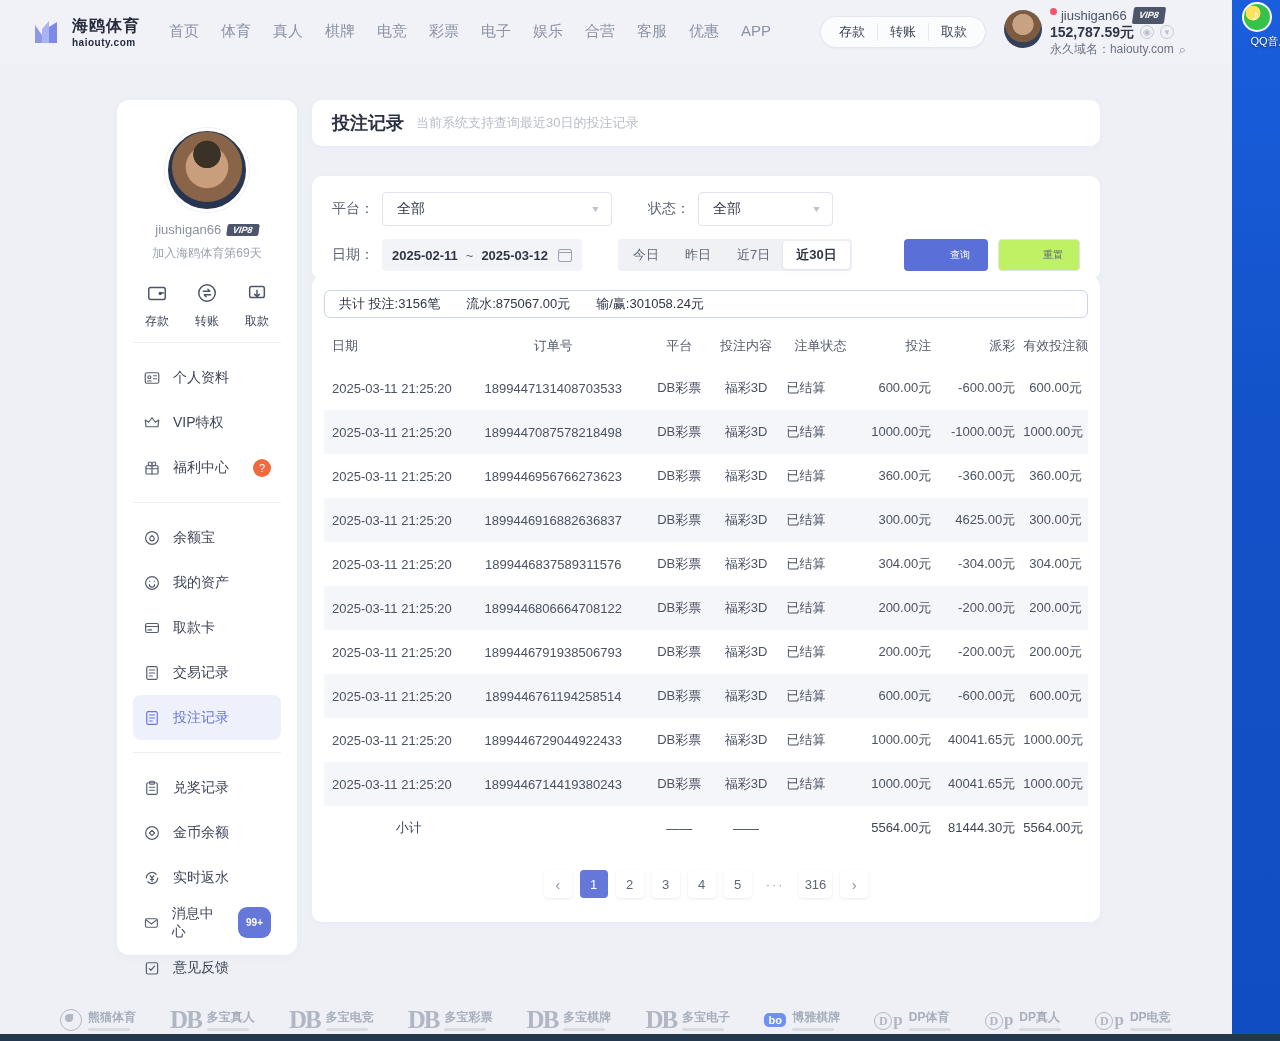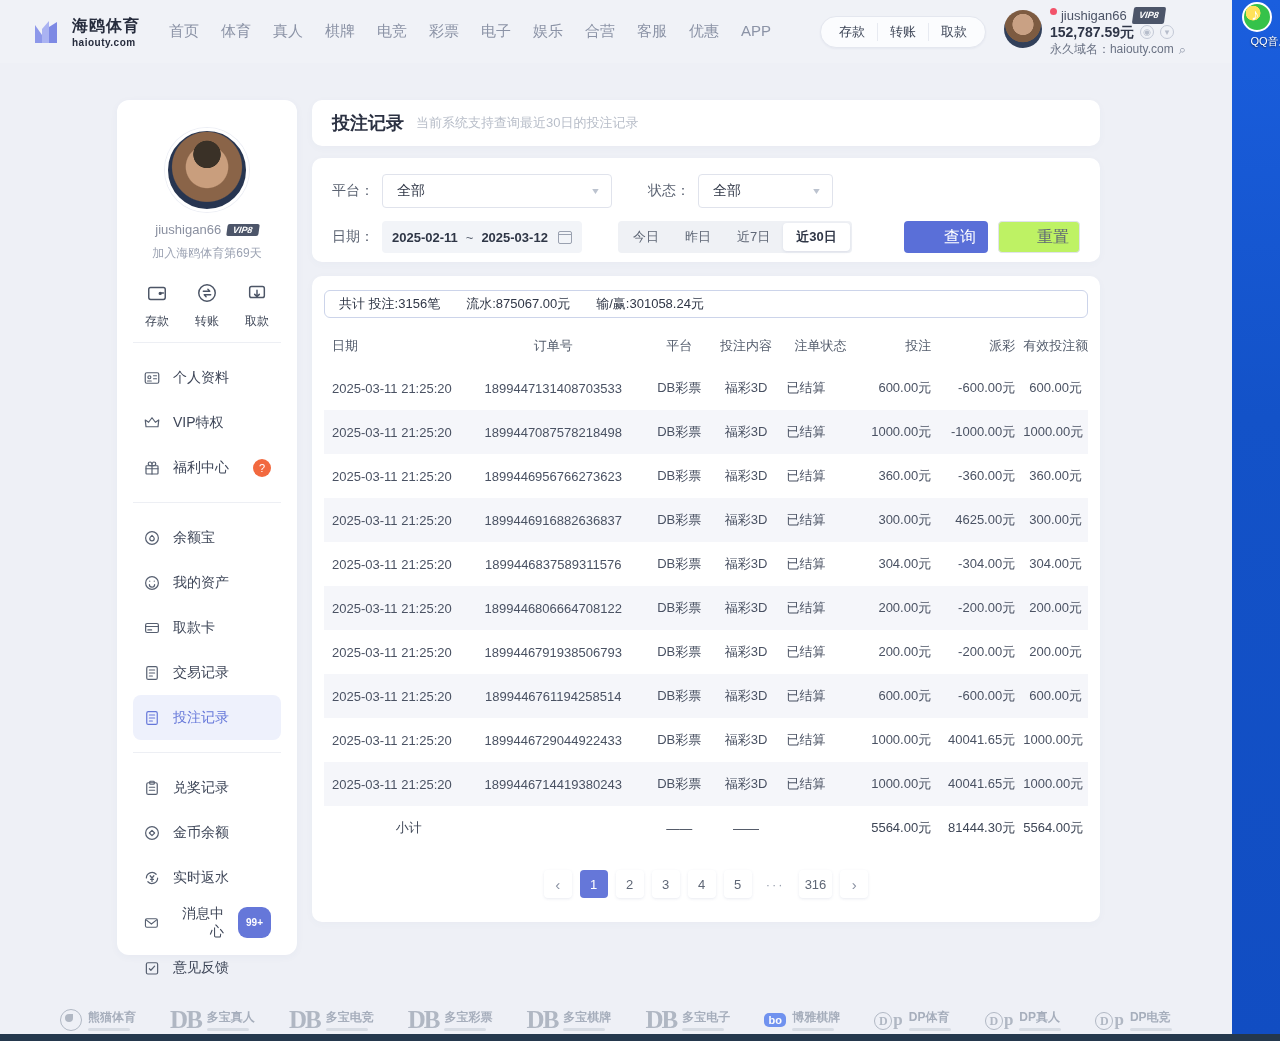--- a/index.html
+++ b/index.html
@@ -56,56 +56,56 @@
                radial-gradient(circle at 50% 46%, #c99e7d 0 36%, #8a6448 38% 60%, #273550 62% 100%); }
   .profile-name { text-align:center; margin-top:10px; font-size:13px; color:#8a90a0;
     display:flex; align-items:center; justify-content:center; }
   .profile-join { text-align:center; font-size:12px; color:#9ba2b2; margin-top:8px; }
   .wallet-actions { display:flex; justify-content:space-between; margin:20px 2px 6px; }
   .wa { text-align:center; cursor:pointer; width:44px; }
   .wa svg { width:22px; height:22px; stroke:#4c5566; }
   .wa .wa-label { font-size:12px; color:#3d4556; margin-top:5px; }
   .side-divider { height:1px; background:#edeff4; margin:12px 0; }
   .side-item { display:flex; align-items:center; height:45px; padding:0 10px; border-radius:8px;
-    cursor:pointer; color:#3e4658; font-size:14px; position:relative;text-align:right; }
+    cursor:pointer; color:#3e4658; font-size:14px; position:relative; }
   .side-item svg { width:18px; height:18px; margin-right:12px; stroke:#565f70; }
   .side-item.active { background:#eef1fc; color:#6577d9; }
   .side-item.active svg { stroke:#6577d9; }
   .badge-orange { margin-left:auto; width:18px; height:18px; border-radius:50%; background:#f2693f;
     color:#fff; font-size:11px; display:flex; align-items:center; justify-content:center; }
   .badge-purple { margin-left:14px; background:#6577d9; color:#fff; font-size:10px; font-weight:bold;
     padding:10px 8px; border-radius:9px; }
 
   
   .card { position:absolute; background:#fff; border-radius:10px; width:788px; left:312px;
     box-shadow:0 2px 8px rgba(60,80,140,.03); }
   .title-card { top:100px; height:46px; display:flex; align-items:center; padding:0 20px; }
   .page-title { font-size:18px; font-weight:bold; color:#2b3142; }
   .page-subtitle { font-size:13px; color:#b8bec9; margin-left:12px; }
 
-  .filter-card { top:158px; height:104px; padding:16px 20px; }
+  .filter-card { top:176px; height:104px; padding:16px 20px; }
   .filter-row { display:flex; align-items:center; height:34px; }
   .filter-row + .filter-row { margin-top:12px; }
   .f-label { font-size:14px; color:#5b6372; margin-right:8px; white-space:nowrap; }
   .select { height:34px; border:1px solid #e0e3ec; border-radius:4px; background:#fff; display:flex;
     align-items:center; padding:0 10px 0 14px; font-size:14px; color:#2f3646; cursor:pointer; }
   .select .chev { margin-left:auto; color:#bcc3cf; font-size:11px; transform:scaleY(.8); }
   .select.platform { width:230px; margin-right:36px; }
   .select.status { width:135px; }
   .date-box { width:200px; height:32px; background:#f2f4f8; border-radius:4px; display:flex; align-items:center;
     padding:0 10px; font-size:13px; font-weight:bold; color:#2f3646; cursor:pointer; }
   .date-box .sep { margin:0 8px; color:#5b6372; font-weight:normal; }
   .cal-ico { margin-left:auto; width:14px; height:13px; border:1px solid #9aa1b0; border-radius:2px; position:relative; }
   .cal-ico::before { content:""; position:absolute; top:2px; left:0; right:0; border-top:1px solid #9aa1b0; }
   .range-group { display:flex; background:#eff1f5; border-radius:4px; height:32px; align-items:center;
     margin-left:36px; padding:0 2px; }
   .range-btn { font-size:13px; color:#5f6776; padding:0 13px; height:28px; line-height:28px;
     border-radius:4px; cursor:pointer; white-space:nowrap; }
   .range-btn.active { background:#fff; color:#2f3646; font-weight:bold; box-shadow:0 1px 3px rgba(40,60,120,.10); }
-  .btn { height:32px; border-radius:4px; font-size:16px; display:inline-flex; align-items:center;
+  .btn { height:32px; border-radius:4px; font-size:10px; display:inline-flex; align-items:center;
     justify-content:center; cursor:pointer;padding-left:28px; }
   .btn-primary { width:84px; background:#5a6fd8; color:#fff; margin-left:auto; }
   .btn-plain { width:82px; background:#bef264; border:1px solid #e0e3ec; color:#5f6776; margin-left:10px; }
 
   .table-card { top:276px; height:646px; padding:14px 12px 0; }
   .summary-box { border:1px solid #ccd4ea; border-radius:6px; height:28px; display:flex; align-items:center;
     padding:0 14px; font-size:13px; color:#2f3646; }
   .summary-box span { margin-right:26px; }
   .bet-table { width:100%; margin-top:8px; border-collapse:collapse; table-layout:fixed; }
   .bet-table th { font-size:13px; color:#535c6c; font-weight:normal; height:40px; }

